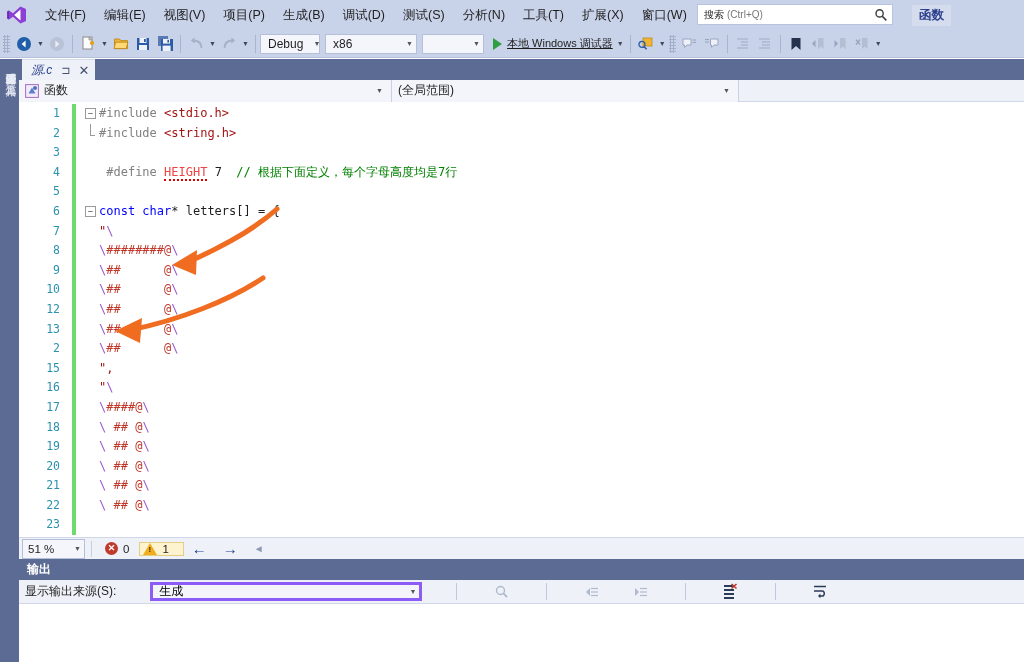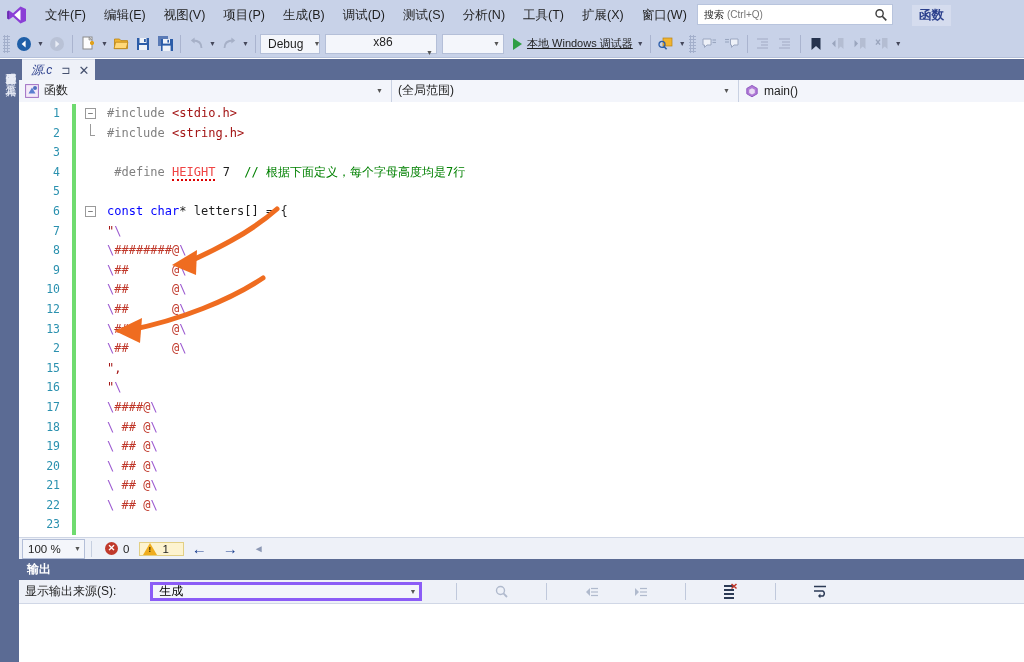--- a/index.html
+++ b/index.html
@@ -251,21 +251,21 @@
   .foldend {
     position: absolute;
     left: 6px; top: 0; height: 11px;
     width: 1px; background: #9a9a9a;
   }
   .foldendh {
     position: absolute;
     left: 6px; top: 11px; width: 5px; height: 1px;
     background: #9a9a9a;
   }
-  .ctext { padding-left: 10px; }
+  .ctext { padding-left: 2px; }
 
   
   .t-pp   { color: #808080; }
   .t-str  { color: #a31515; }
   .t-kw   { color: #0000ff; }
   .t-macro{ color: #ef4444; text-align: center; }
   .t-num  { color: #1e1e1e; }
   .t-cmt  { color: #008000; }
   .t-plain{ color: #1e1e1e; }
   .t-strinc { color: #a31515; }
@@ -489,21 +489,21 @@
       </svg>
     </div>
     <div class="tb-caret">▼</div>
 
     <div class="tb-sep"></div>
 
     <div class="combo" style="width:60px;">
       <span class="cv">Debug</span>
       <span class="ca">▼</span>
     </div>
-    <div class="combo" style="width:112px;flex-direction:column;">
+    <div class="combo" style="width:92px;">
       <span class="cv">x86</span>
       <span class="ca">▼</span>
     </div>
     <div class="combo" style="width:62px;">
       <span class="cv"></span>
       <span class="ca">▼</span>
     </div>
 
     <div class="run-btn">
       <span class="play-tri"></span>
@@ -608,29 +608,20 @@
             <path d="M3.5 9.5 L7 3.5 L10.5 9.5 Z" fill="#5b7fd0"></path>
             <circle cx="10" cy="4" r="2" fill="#4f6fc0"></circle>
           </svg>
         </span>
         <span>函数</span>
         <span class="na">▼</span>
       </div>
       <div class="nav-combo nc2">
         <span>(全局范围)</span>
         <span class="na">▼</span>
-      </div>
-      <div class="nav-combo nc3">
-        <span class="ico-sq">
-          <svg width="14" height="14" viewBox="0 0 14 14">
-            <path d="M7 1.4 L12.2 4.4 v5.4 L7 12.8 L1.8 9.8 V4.4 Z" fill="#b07ad6" stroke="#8a4fbd" stroke-width=".9"></path>
-            <path d="M7 4.2 L9.8 5.8 v3.2 L7 10.6 L4.2 9 V5.8 Z" fill="#e9dcf4"></path>
-          </svg>
-        </span>
-        <span>main()</span>
       </div>
     </div>
 
     <div class="codearea">
       <div class="code-grid">
 
         <div class="crow">
           <span class="lnum">1</span>
           <span class="glyphmargin">
             <span class="chgbar"></span>
@@ -700,21 +691,21 @@
             <div class="crow"><span class="lnum">21</span><span class="glyphmargin"><span class="chgbar"></span></span><span style="width: 13px; display: inline-block; height: 19.6px; position: relative;"></span><span class="ctext"><span class="t-esc">\</span><span class="t-str"> </span><span class="t-at">##</span><span class="t-str"> </span><span class="t-at">@</span><span class="t-esc">\</span></span></div>
             <div class="crow"><span class="lnum">22</span><span class="glyphmargin"><span class="chgbar"></span></span><span style="width: 13px; display: inline-block; height: 19.6px; position: relative;"></span><span class="ctext"><span class="t-esc">\</span><span class="t-str"> </span><span class="t-at">##</span><span class="t-str"> </span><span class="t-at">@</span><span class="t-esc">\</span></span></div>
             <div class="crow"><span class="lnum">23</span><span class="glyphmargin"><span class="chgbar"></span></span><span style="width: 13px; display: inline-block; height: 19.6px; position: relative;"></span><span class="ctext"></span></div>
           </div>
 
       </div>
     </div>
 
     <div class="ed-status">
       <div class="zoom-combo">
-        <span>100 %</span>
+        <span>51 %</span>
         <span class="za">▼</span>
       </div>
       <div class="st-sep"></div>
       <div class="err-pill">
         <span class="circ-x">✕</span>
         <span>0</span>
       </div>
       <div class="warn-pill">
         <span class="tri-warn"></span>
         <span>1</span>

